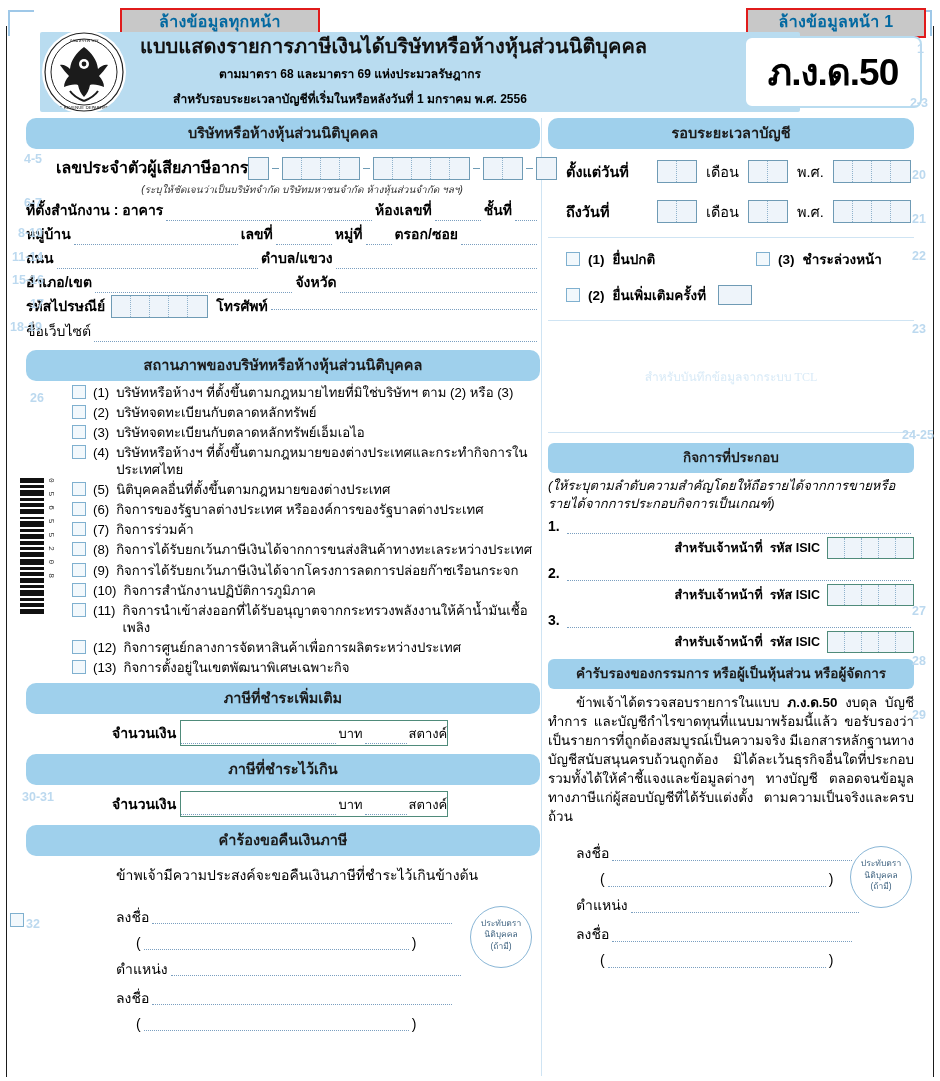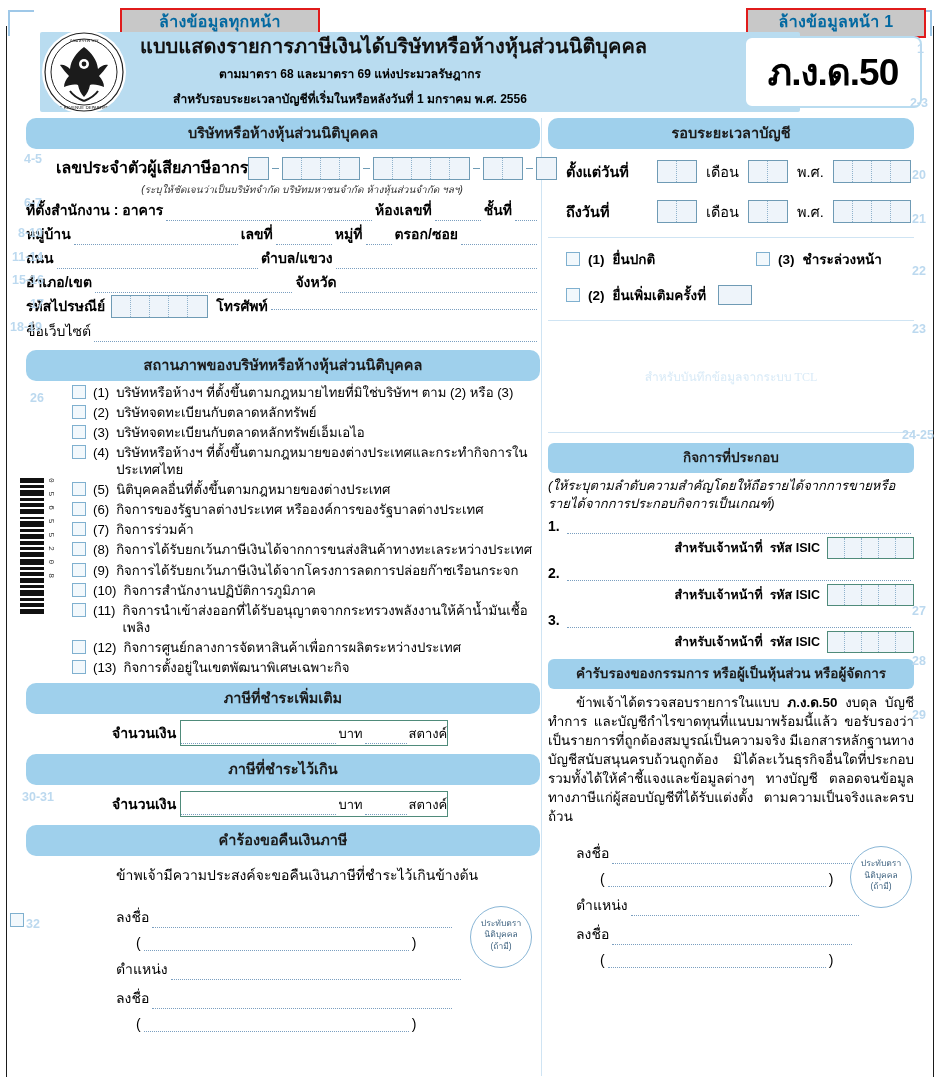--- a/index.html
+++ b/index.html
@@ -76,21 +76,21 @@
   .ctxt { }
   .b { font-weight:bold; }
 
   .amt-row { display:flex; align-items:center; font-size:14px; margin:6px 0 8px 86px; }
   .amt-box { border:1px solid #4f8b7a; height:26px; width:268px; display:flex;
      align-items:flex-end; font-size:13px; padding-bottom:1px; }
   .amt-box .d1 { flex:1; border-bottom:1px dotted #7a9fc0; height:14px; margin-right:2px;}
   .amt-box .d2 { width:42px; border-bottom:1px dotted #7a9fc0; height:14px; margin:0 2px;}
 
   .sig-block { position:relative; margin-top:4px; }
-  .sig-row { display:flex; align-items:flex-end; font-size:14px; margin:7px 0 0 90px; }
+  .sig-row { display:flex; align-items:center; font-size:14px; margin:7px 0 0 90px; }
   .stamp { position:absolute; right:8px; top:0px; width:62px; height:62px;
      border:1px solid #89b6d6; border-radius:50%; color:#3a5f7d;
      font-size:8.5px; text-align:center; line-height:1.35; padding-top:11px; }
 
   
   .mnum { position:absolute; color:#bcd9ef; font-size:12.5px; font-weight:bold; }
   .mnum.r { text-align:right; }
 
   
   .per-row { display:flex; align-items:center; font-size:14.5px; margin:11px 0 0 18px; gap:9px; }
@@ -603,20 +603,20 @@
   <div class="mnum" style="left:10px; top:320px;">18-19</div>
   <div class="mnum" style="left:30px; top:391px;">26</div>
   <div class="mnum" style="left:22px; top:790px;">30-31</div>
   <div class="mnum" style="left:26px; top:917px;">32</div>
   <div class="chk" style="position:absolute;left:10px;top:913px;"></div>
 
   <div class="mnum r" style="right:16px; top:42px;">1</div>
   <div class="mnum r" style="right:12px; top:96px;">2-3</div>
   <div class="mnum r" style="right:14px; top:168px;">20</div>
   <div class="mnum r" style="right:14px; top:212px;">21</div>
-  <div class="mnum r" style="right:14px; top:264px;">22</div>
+  <div class="mnum r" style="right:14px; top:249px;">22</div>
   <div class="mnum r" style="right:14px; top:322px;">23</div>
   <div class="mnum r" style="right:6px; top:428px;">24-25</div>
   <div class="mnum r" style="right:14px; top:604px;">27</div>
   <div class="mnum r" style="right:14px; top:654px;">28</div>
   <div class="mnum r" style="right:14px; top:708px;">29</div>
 
 </div>
 
 </body></html>

